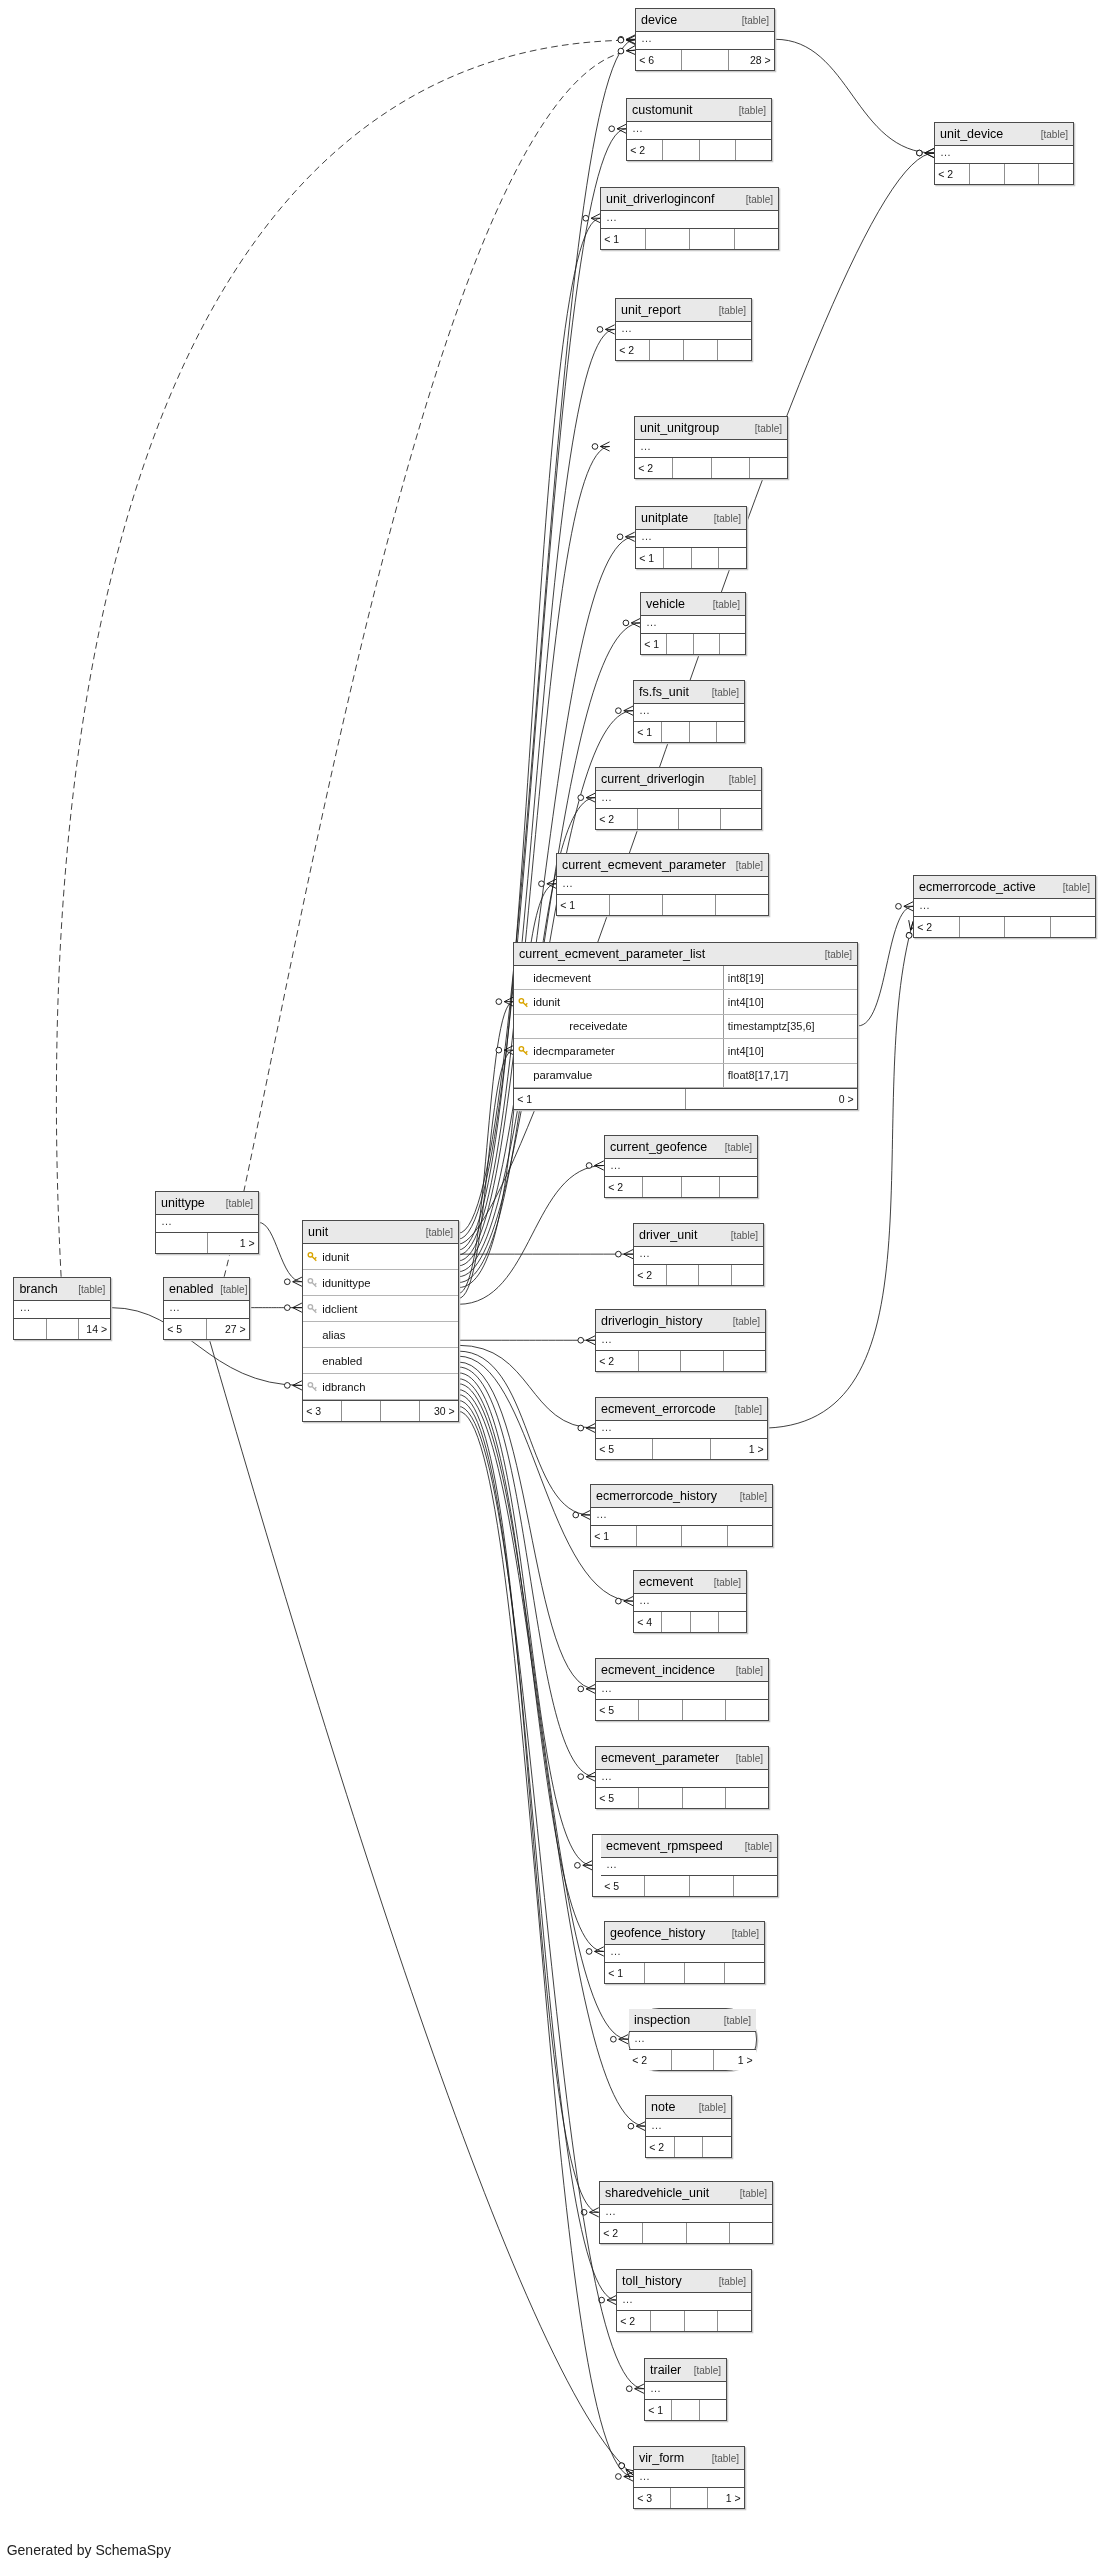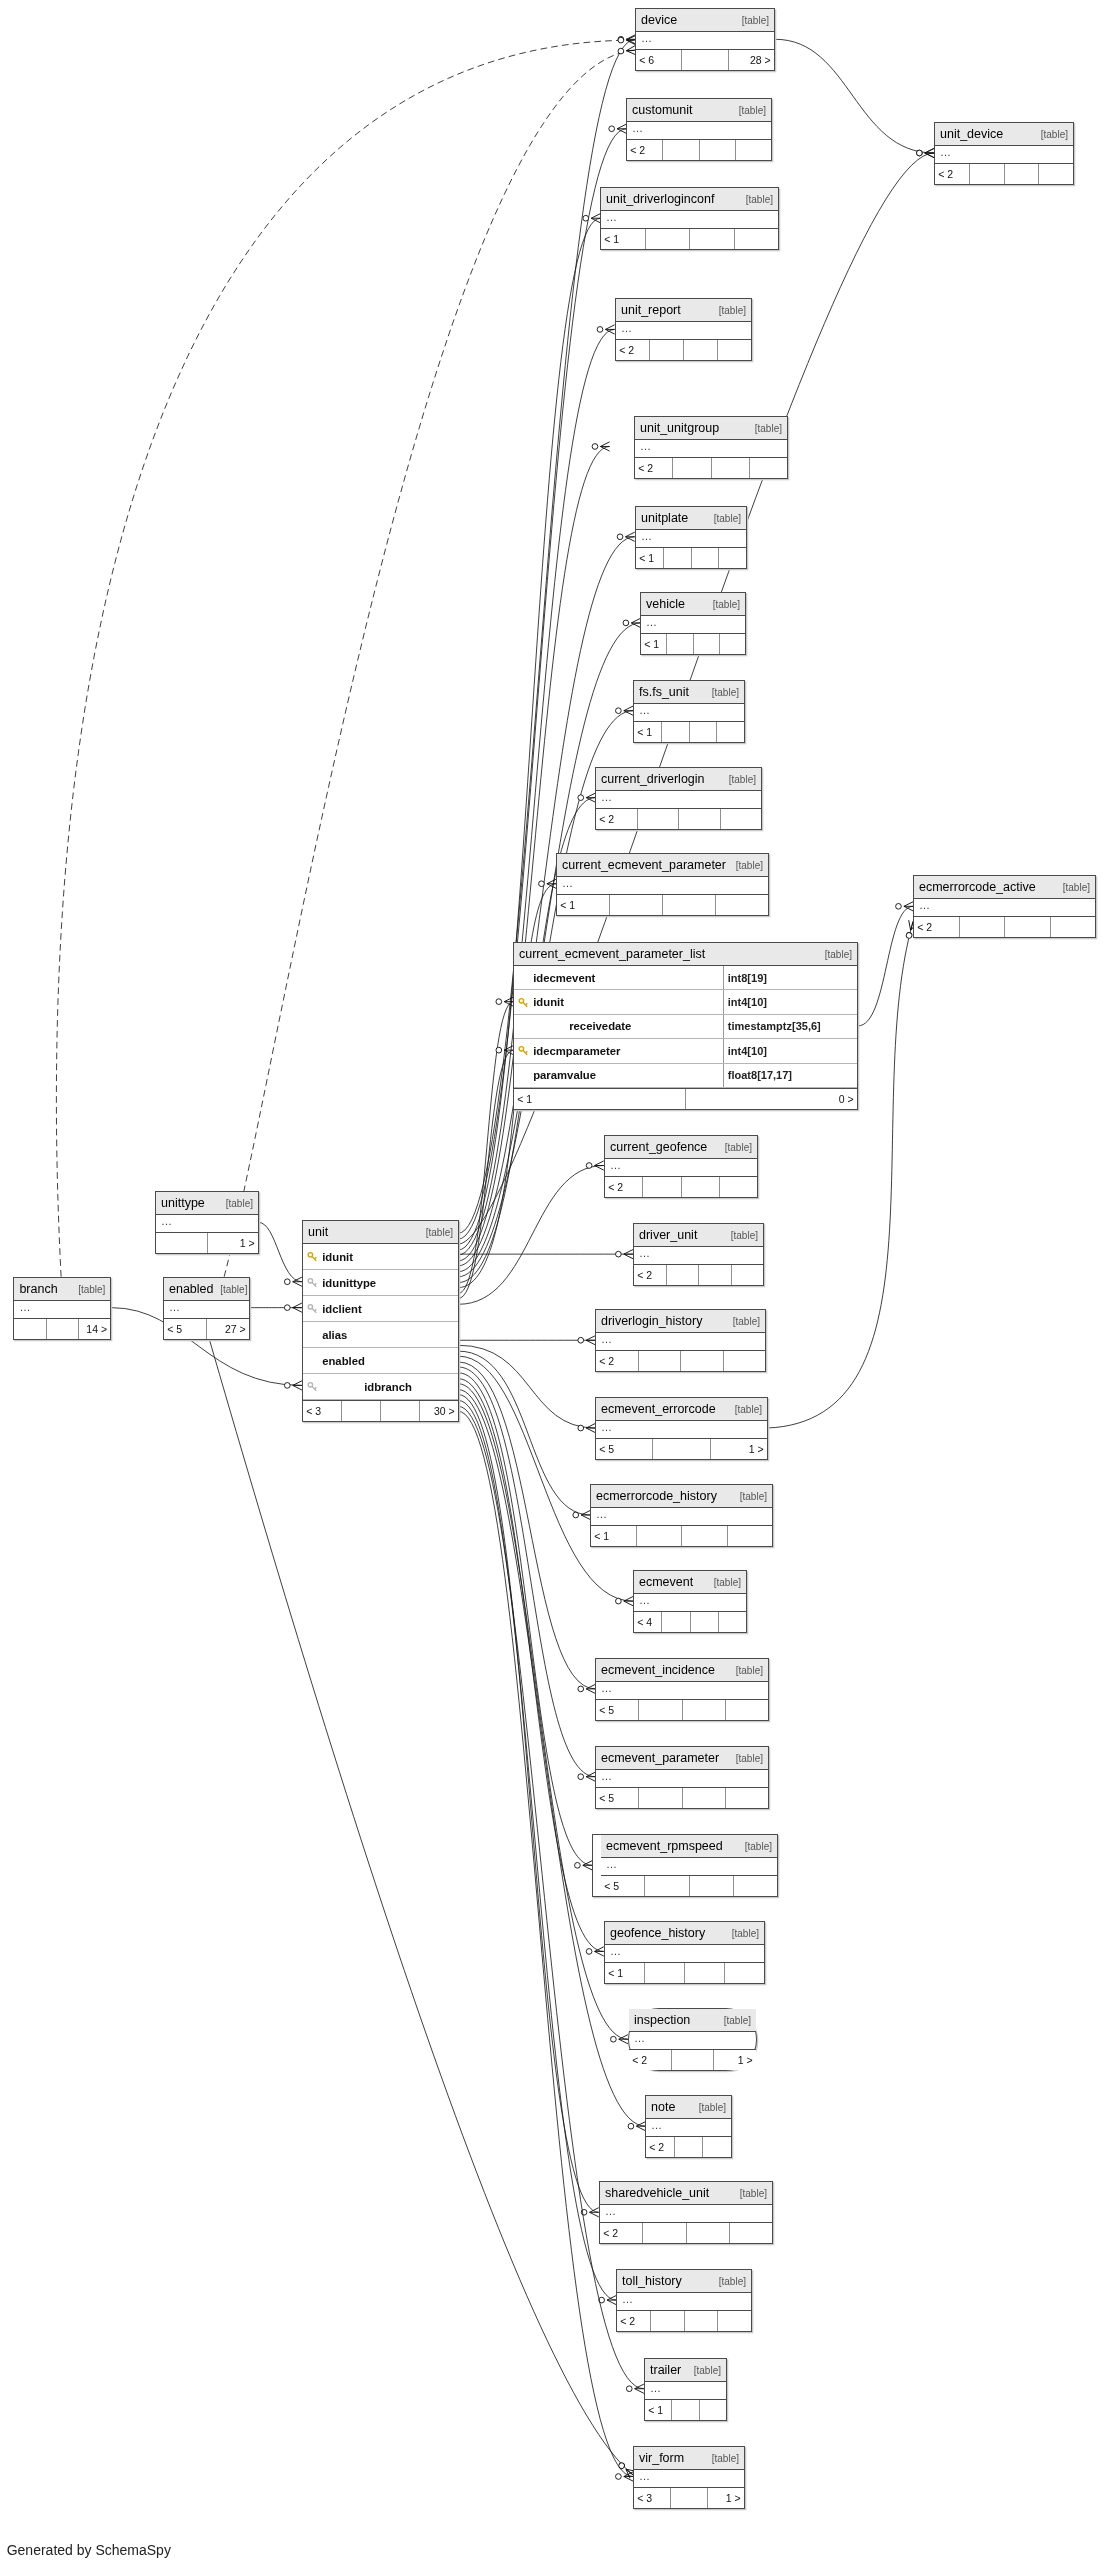--- a/index.html
+++ b/index.html
@@ -5,21 +5,21 @@
   html,body{margin:0;padding:0;background:#fff;}
   #canvas{position:relative;width:1108px;height:2576px;background:#ffffff;overflow:hidden;
           font-family:"Liberation Sans","DejaVu Sans",sans-serif;}
   #edges{position:absolute;left:0;top:0;width:1108px;height:2576px;}
   .tnode{position:absolute;background:#fff;border:0.8px solid #4a4a4a;box-shadow:1.3px 1.3px 0 #c9c9c9;cursor:pointer;}
   .thead{background:#e9e9e9;border-bottom:0.8px solid #4a4a4a;height:22px;display:flex;align-items:center;
          justify-content:space-between;padding:0 5px;white-space:nowrap;}
   .tname{font-weight:normal;font-size:12.5px;color:#000;}
   .ttag{font-size:10px;color:#555;margin-left:6.7px;}
   .ellipsis{height:16.7px;display:flex;align-items:flex-start;font-size:11px;color:#333;padding:0 5px;}
-  .trow{display:flex;align-items:center;padding:0 4.2px;border-bottom:0.8px solid #b5b5b5;font-size:11.3px;color:#111;white-space:nowrap;font-weight:bold;}
+  .trow{display:flex;align-items:center;padding:0 4.2px;border-bottom:0.8px solid #b5b5b5;font-size:11.3px;color:#111;white-space:nowrap;}
   .trow:last-of-type{border-bottom:none;}
   .icon-cell{width:15px;display:inline-flex;align-items:center;}
   .colname{flex:1;overflow:hidden;}
   .coltype{width:125px;border-left:0.8px solid #999;padding-left:4.2px;font-size:11px;color:#222;align-self:stretch;display:flex;align-items:center;}
   .tfoot{display:flex;height:20px;border-top:0.8px solid #4a4a4a;background:#fff;}
   .tfoot .cell{flex:1;border-right:0.8px solid #8f8f8f;font-size:10.5px;color:#111;display:flex;align-items:center;padding:0 3.3px;white-space:nowrap;}
   .tfoot .cell:last-child{border-right:none;justify-content:flex-end;}
   .tfoot .cell:first-child{justify-content:flex-start;}
   #credit{position:absolute;left:6.7px;top:2542px;font-size:14px;color:#222;}
 </style>
@@ -143,21 +143,21 @@
           <span class="colname">idclient</span>
         </div>
         <div class="trow" style="height: 25px;">
           <span class="icon-cell"></span>
           <span class="colname">alias</span>
         </div>
         <div class="trow" style="height: 25px;">
           <span class="icon-cell"></span>
           <span class="colname">enabled</span>
         </div>
-        <div class="trow" style="height: 25px; text-align: center;">
+        <div class="trow" style="height: 25px;">
           <span class="icon-cell">
             <svg width="11" height="11" viewBox="0 0 13 13" aria-hidden="true">
               <circle cx="4" cy="4.5" r="2.6" fill="none" stroke="#b3b3b3" stroke-width="1.6"></circle>
               <path d="M6 6.5 L11 11.5 M9 9.5 L11 7.5" stroke="#b3b3b3" stroke-width="1.6" fill="none"></path>
             </svg>
           </span>
           <span class="colname">idbranch</span>
         </div>
         <div class="tfoot">
           <span class="cell">&lt; 3</span>

